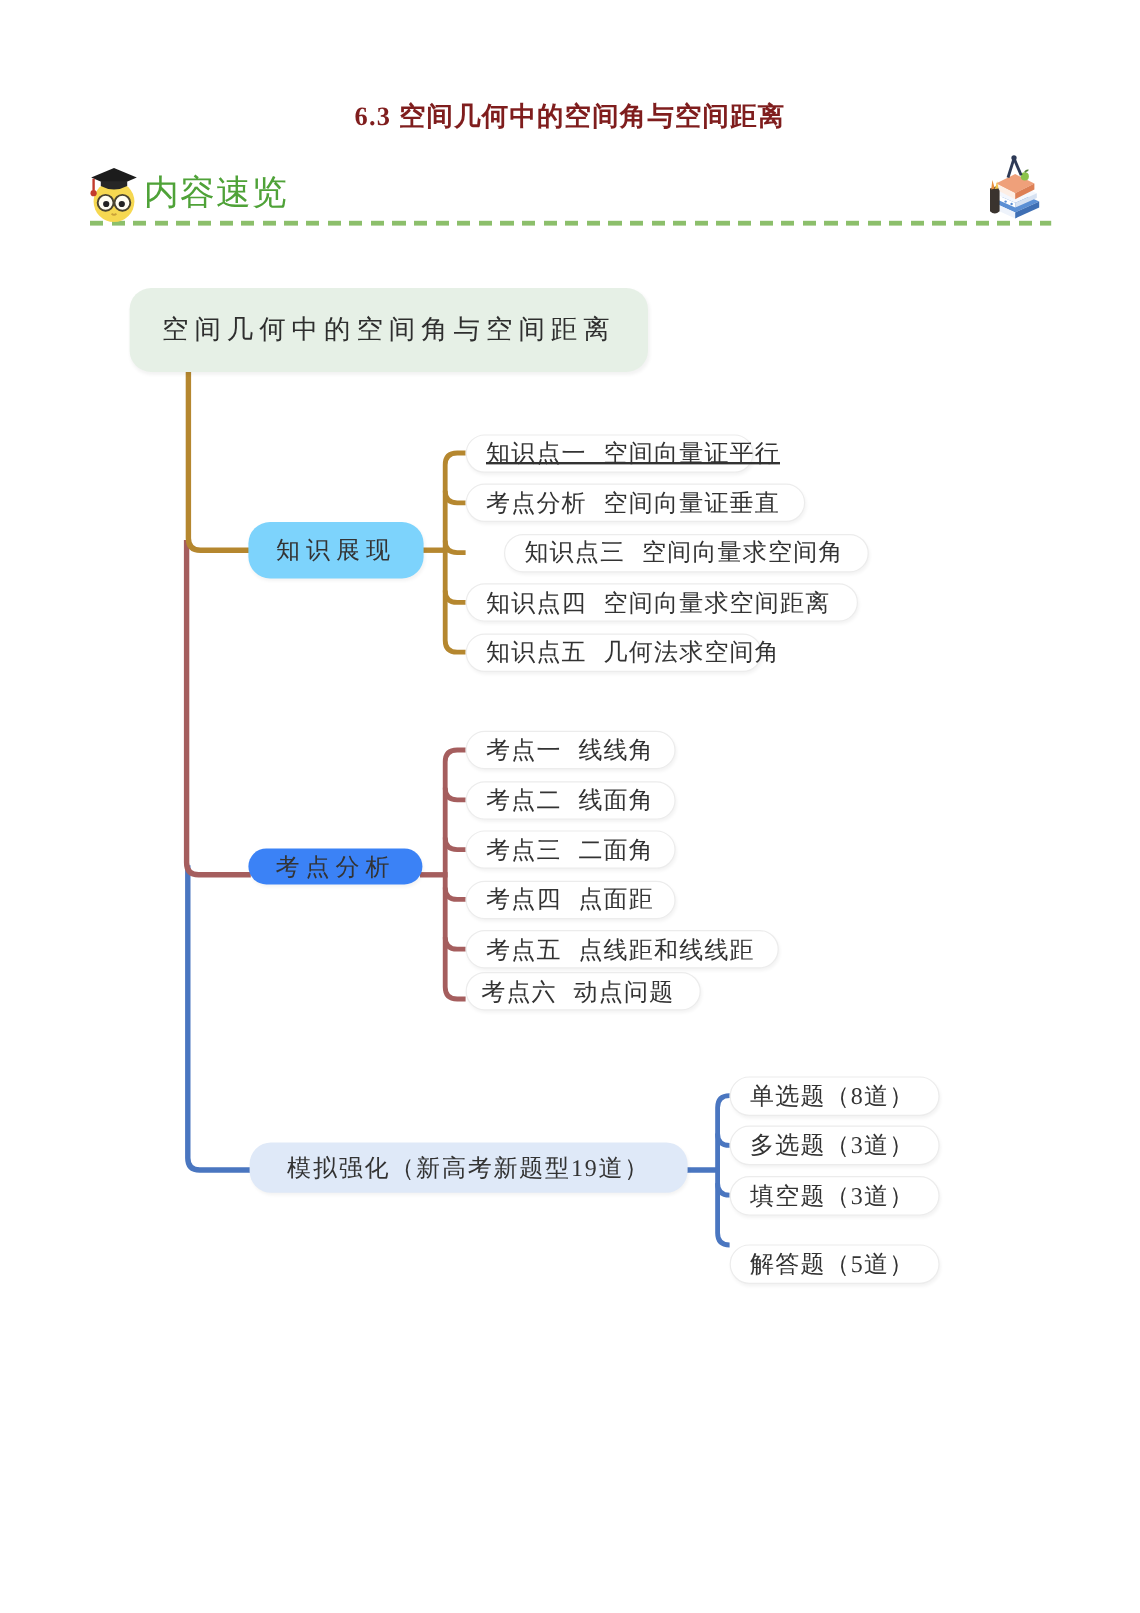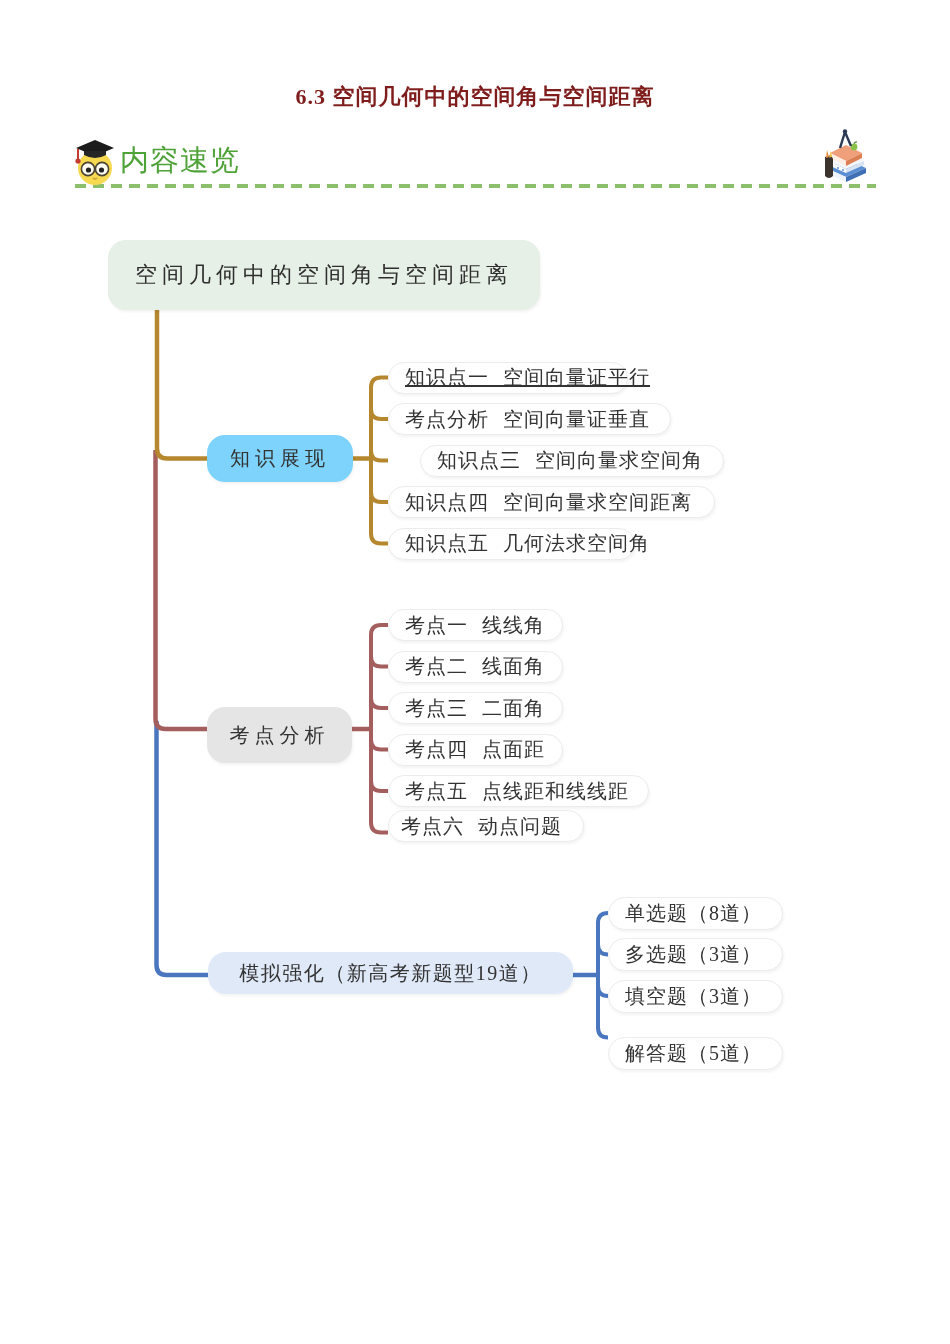--- a/index.html
+++ b/index.html
@@ -101,21 +101,21 @@
         <path d="M 598 986 Q 598 996 608 996 H 608" stroke="#4a76c0" stroke-width="4" fill="none"></path>
       </svg>
     <div class="node root-node" id="root-node" style="left: 108px; top: 240px; width: 432px; height: 70px; background: rgb(230, 240, 230);">空间几何中的空间角与空间距离</div>
     <div id="branch-layer">
         <div class="node branch-node" style="left: 207px; top: 435px; width: 146px; height: 47px; background: #7dd3fc; letter-spacing: 5px;">知识展现</div>
         <div class="node child-node" style="left: 388px; top: 361.5px; width: 240px; height: 32px; text-decoration: underline;">知识点一 空间向量证平行</div>
         <div class="node child-node" style="left: 388px; top: 403px; width: 283px; height: 32px;">考点分析 空间向量证垂直</div>
         <div class="node child-node" style="left: 388px; top: 444.5px; width: 304px; height: 32px; margin-left: 32px;">知识点三 空间向量求空间角</div>
         <div class="node child-node" style="left: 388px; top: 486px; width: 327px; height: 32px;">知识点四 空间向量求空间距离</div>
         <div class="node child-node" style="left: 388px; top: 527.5px; width: 247px; height: 32px;">知识点五 几何法求空间角</div>
-        <div class="node branch-node" style="left: 207px; top: 707px; width: 145px; height: 56px; background: #e5e5e5; letter-spacing: 5px;">考点分析</div>
+        <div class="node branch-node" style="left: 207px; top: 707px; width: 145px; height: 30px; background: #3b82f6; letter-spacing: 5px;">考点分析</div>
         <div class="node child-node" style="left: 388px; top: 609px; width: 175px; height: 32px;">考点一 线线角</div>
         <div class="node child-node" style="left: 388px; top: 650.5px; width: 175px; height: 32px;">考点二 线面角</div>
         <div class="node child-node" style="left: 388px; top: 692px; width: 175px; height: 32px;">考点三 二面角</div>
         <div class="node child-node" style="left: 388px; top: 733.5px; width: 175px; height: 32px;">考点四 点面距</div>
         <div class="node child-node" style="left: 388px; top: 775px; width: 261px; height: 32px;">考点五 点线距和线线距</div>
         <div class="node child-node" style="left: 388px; top: 810px; width: 196px; height: 32px; padding-left: 12px;">考点六 动点问题</div>
         <div class="node branch-node" style="left: 208px; top: 952px; width: 365px; height: 42px; background: rgb(223, 233, 248); letter-spacing: 1.5px;">模拟强化（新高考新题型19道）</div>
         <div class="node child-node" style="left: 608px; top: 896.5px; width: 175px; height: 33px;">单选题（8道）</div>
         <div class="node child-node" style="left: 608px; top: 938px; width: 175px; height: 33px;">多选题（3道）</div>
         <div class="node child-node" style="left: 608px; top: 979.5px; width: 175px; height: 33px;">填空题（3道）</div>

